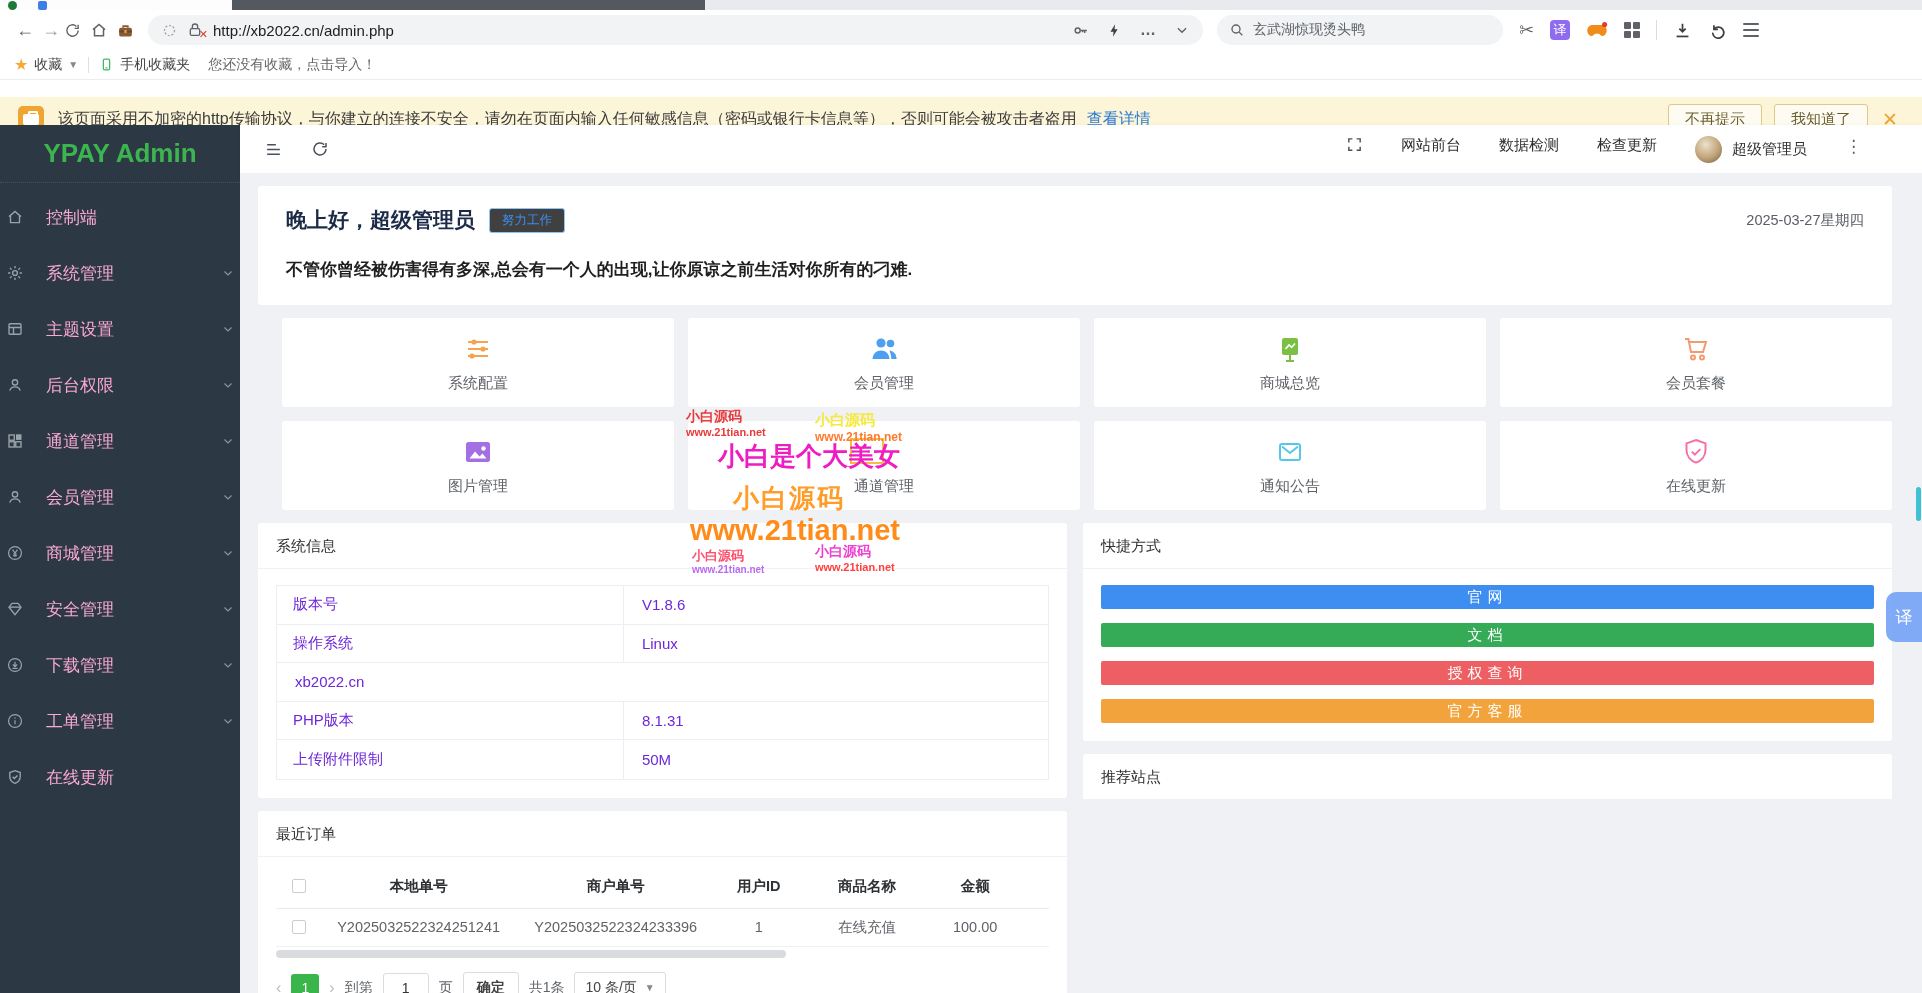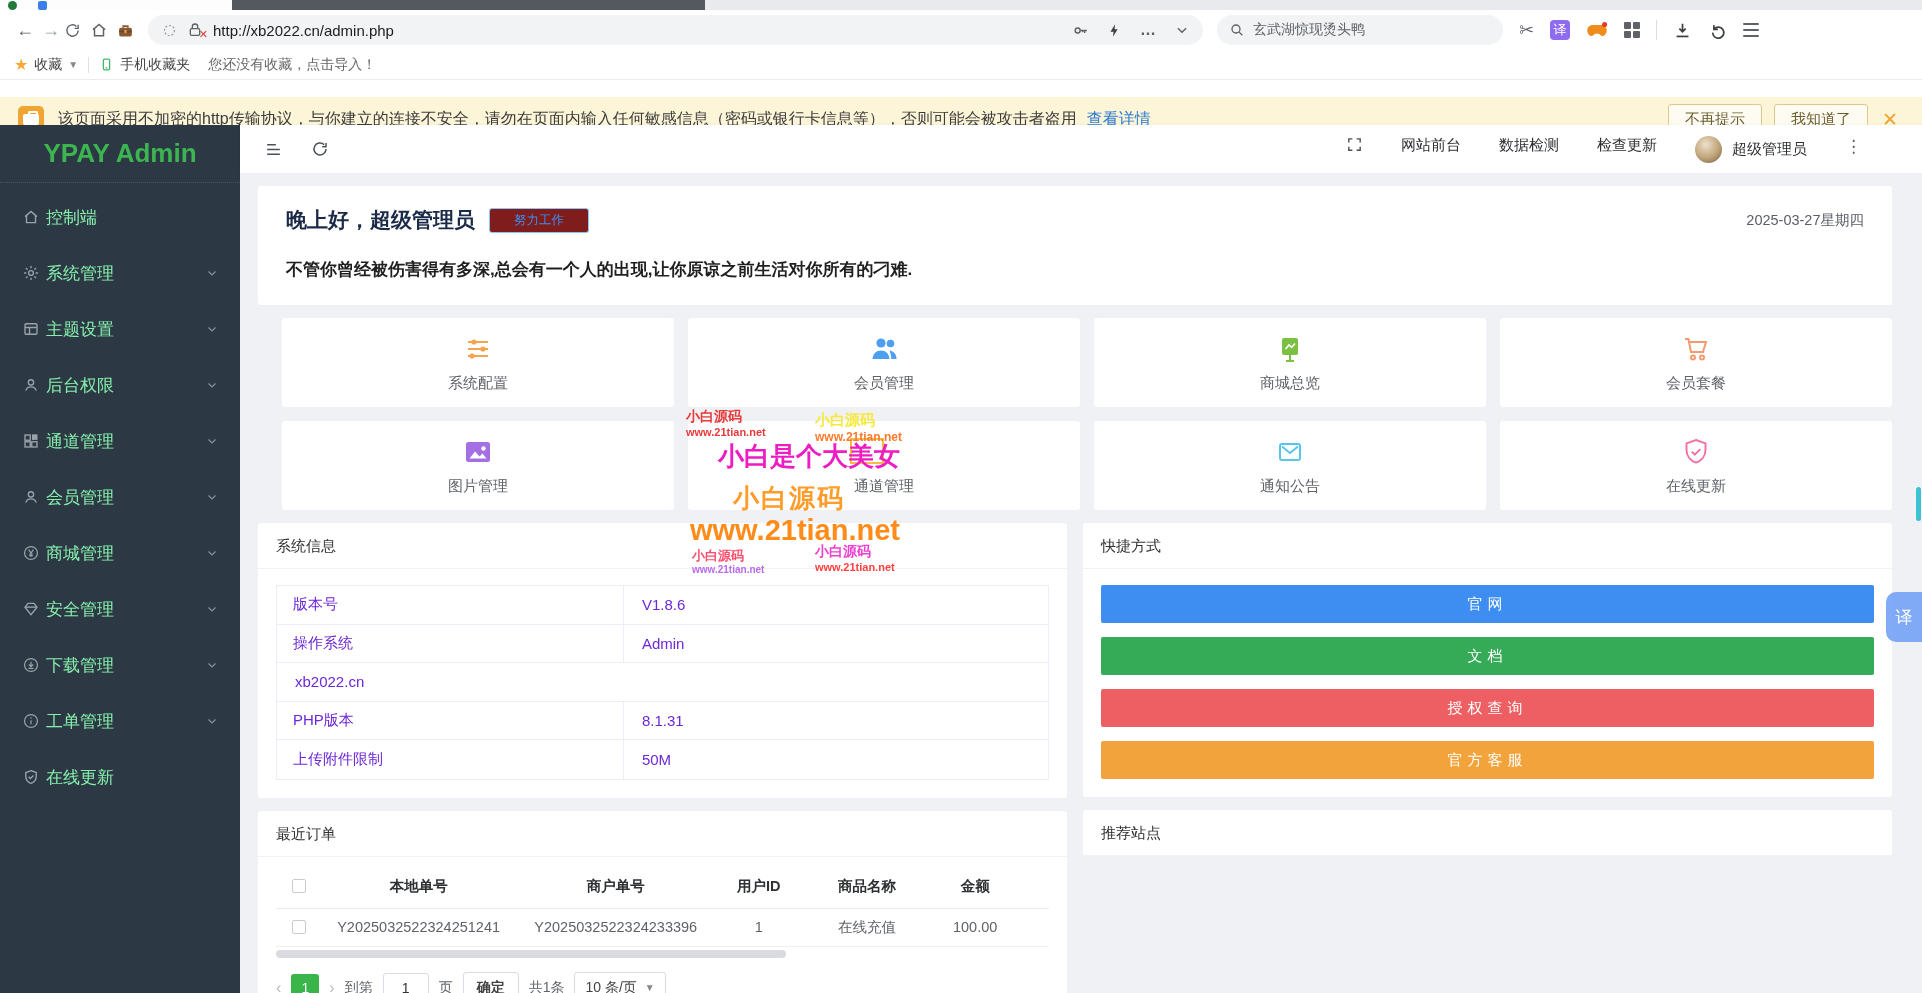--- a/index.html
+++ b/index.html
@@ -46,63 +46,63 @@
   .warn-ico:after { content:""; position:absolute; left:10px; top:5px; width:6px; height:4px; border:2px solid #fff; border-bottom:none; border-radius:2px 2px 0 0; }
   #warnbar .link { color:#2f7cd3; margin-left:10px; }
   #warnbar .wbtns { margin-left:auto; display:flex; align-items:flex-start; gap:12px; }
   .wbtn { background:#fefcf2; border:1px solid #dcc98b; border-radius:3px; padding:5px 16px; font-size:15px; color:#6a5d2e; }
   #warnbar .close { color:#f0a431; font-size:19px; margin:0 6px 0 14px; }
 
   
   #sidebar { left:0; top:125px; width:240px; height:868px; background:#2c3844; }
   #brand { height:58px; display:flex; align-items:center; justify-content:center;
     color:#3cb551; font-size:26px; font-weight:bold; border-bottom:1px dotted #46525e; }
-  .s-item { height:56px; display:flex; align-items:center; padding:0 22px; gap:6px; color:#86efac; font-size:17px; }
+  .s-item { height:56px; display:flex; align-items:center; padding:0 6px; gap:22px; color:#f9a8d4; font-size:17px; }
   .s-ico { color:#9aa3ab; flex:0 0 auto; }
   .s-chev { margin-left:auto; color:#8a939b; }
 
   
   #appheader { left:240px; top:125px; width:1682px; height:48px; background:#fff;
     box-shadow:0 1px 4px rgba(0,0,0,.08); display:flex; align-items:center; padding:0 60px 0 24px; }
   #appheader .hl { display:flex; align-items:center; gap:28px; color:#4a5058; }
   #appheader .hr { margin-left:auto; display:flex; align-items:flex-start; gap:38px; font-size:15px; color:#2e3033; }
   .avatar { width:27px; height:27px; border-radius:50%;
     background:radial-gradient(circle at 40% 32%, #ece0cc, #c0a377 55%, #6e5c44); }
   .user-wrap { display:flex; align-items:center; gap:10px; }
   .kebab { color:#5a5f66; font-size:17px; }
 
   
   #content { left:240px; top:173px; width:1682px; height:820px; background:#f0f1f4; padding:13px 30px 0 18px; }
   .card { background:#fff; border-radius:3px; }
 
   #greet-card { padding:20px 28px 24px; margin-bottom:13px; }
   #greet-row { display:flex; align-items:center; gap:14px; }
   #greet-row h1 { font-size:21px; color:#1b2a47; font-weight:bold; }
-  .gbadge { border:1px solid #8cc5f7; color:#3d8ef0; background:#7f1d1d; font-size:12.5px; padding:3px 24px; border-radius:3px; }
+  .gbadge { border:1px solid #8cc5f7; color:#3d8ef0; background:#404040; font-size:12.5px; padding:3px 12px; border-radius:3px; }
   #greet-row .date { margin-left:auto; color:#5a5e66; font-size:14.5px; }
   #quote { margin-top:24px; font-size:17px; font-weight:bold; color:#1f1f1f; }
 
   #cardgrid { display:grid; grid-template-columns:repeat(4,1fr); gap:14px; margin-bottom:13px;margin-left:24px; }
   .sc-card { background:#fff; border-radius:3px; height:89px; display:flex; flex-direction:column;
     align-items:center; justify-content:center; gap:9px; }
   .sc-label { font-size:15px; color:#5f6368; }
 
   #cols { display:flex; gap:16px; align-items:flex-start; }
   .col { flex:1 1 0; min-width:0; display:flex; flex-direction:column; gap:13px; }
   .p-title { padding:14px 18px 12px; font-size:15px; color:#303133; }
   .p-div { border-top:1px solid #f2f2f2; }
 
   #sys-table { margin:16px 18px 18px; border:1px solid #ebeef5; }
   .sys-row { display:flex; height:38.5px; border-bottom:1px solid #ebeef5; font-size:15px; color:#6d28d9; }
   .sys-row:last-child { border-bottom:none; }
   .sys-label { width:45%; border-right:1px solid #ebeef5; display:flex; align-items:center; padding-left:16px; }
   .sys-value { display:flex; align-items:center; padding-left:18px; }
 
   .qwrap { padding:16px 18px 18px; display:flex; flex-direction:column; gap:14px; }
-  .qbtn { height:38px; border-radius:2px; color:#fff; font-size:15px; letter-spacing:5px;
+  .qbtn { height:24px; border-radius:2px; color:#fff; font-size:15px; letter-spacing:5px;
     display:flex; align-items:center; justify-content:center; }
 
   #orders-table { margin:8px 18px 0; }
   .othead { display:flex; align-items:center; height:44px; font-weight:bold; color:#2e3133; font-size:14.5px; border-bottom:1px solid #e8eaee; }
   .orow { display:flex; align-items:center; height:38px; color:#5f6368; font-size:14.5px; border-bottom:1px solid #f0f0f0; }
   .oc { text-align:center; }
   .oc0 { width:46px; display:flex; justify-content:center; }
   .oc1 { width:25%; } .oc2 { width:26%; } .oc3 { width:11%; } .oc4 { width:17%; } .oc5 { width:11%; }
   .cbox { width:14px; height:14px; border:1.5px solid #c9ccd4; border-radius:2px; background:#fff; }
   .oscroll { height:8px; margin-top:3px; }
@@ -478,21 +478,21 @@
       <div class="card">
         <div class="p-title">系统信息</div>
         <div class="p-div"></div>
         <div id="sys-table">
           <div class="sys-row">
             <div class="sys-label">版本号</div>
             <div class="sys-value">V1.8.6</div>
           </div>
           <div class="sys-row">
             <div class="sys-label">操作系统</div>
-            <div class="sys-value">Admin</div>
+            <div class="sys-value">Linux</div>
           </div>
           <div class="sys-row">
             <div class="sys-value">xb2022.cn</div>
           </div>
           <div class="sys-row">
             <div class="sys-label">PHP版本</div>
             <div class="sys-value">8.1.31</div>
           </div>
           <div class="sys-row">
             <div class="sys-label">上传附件限制</div>

